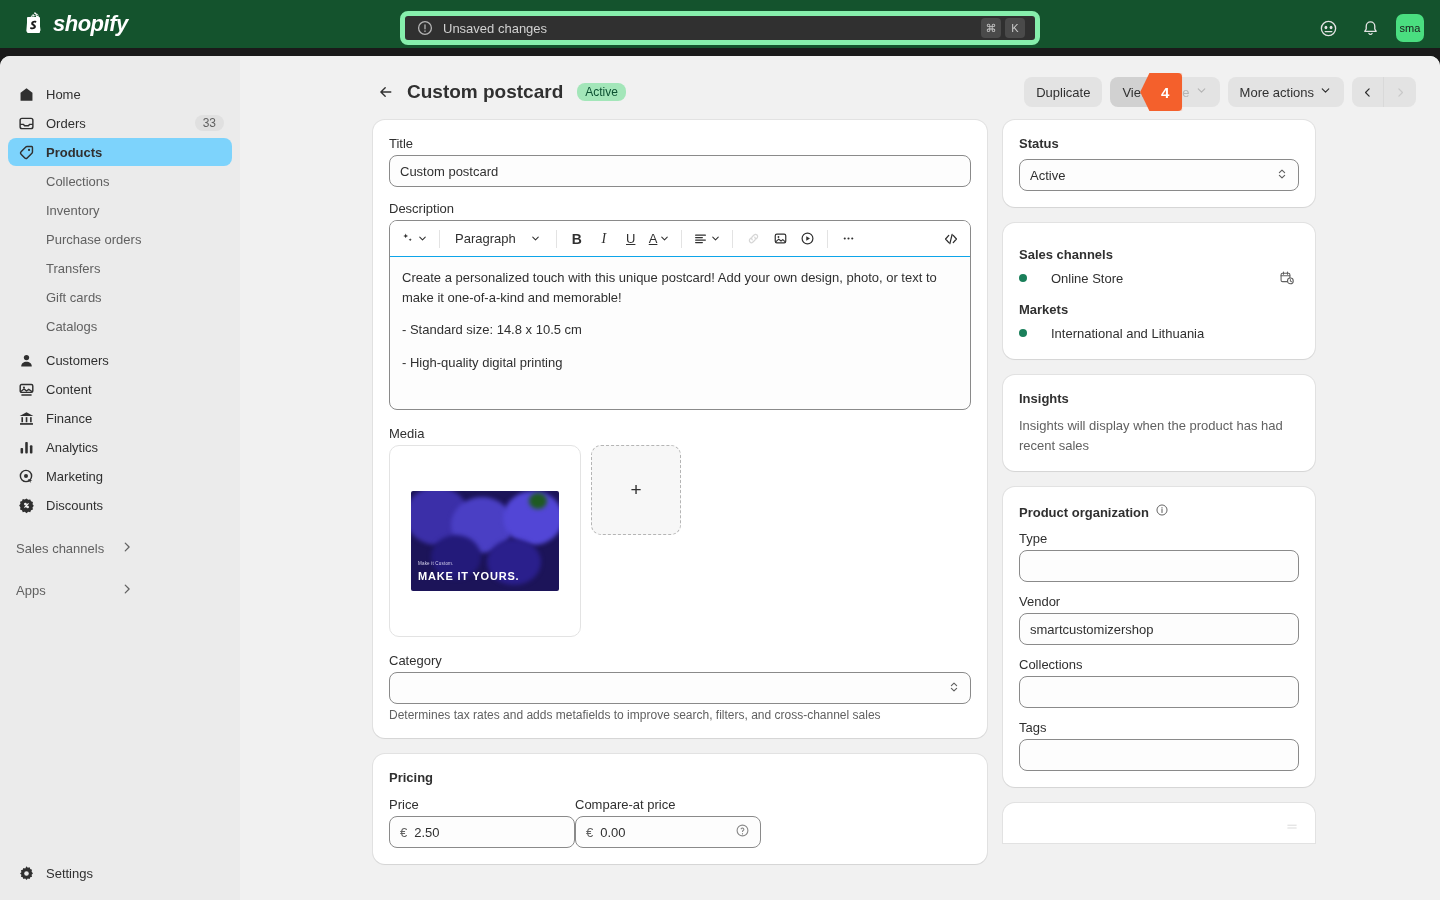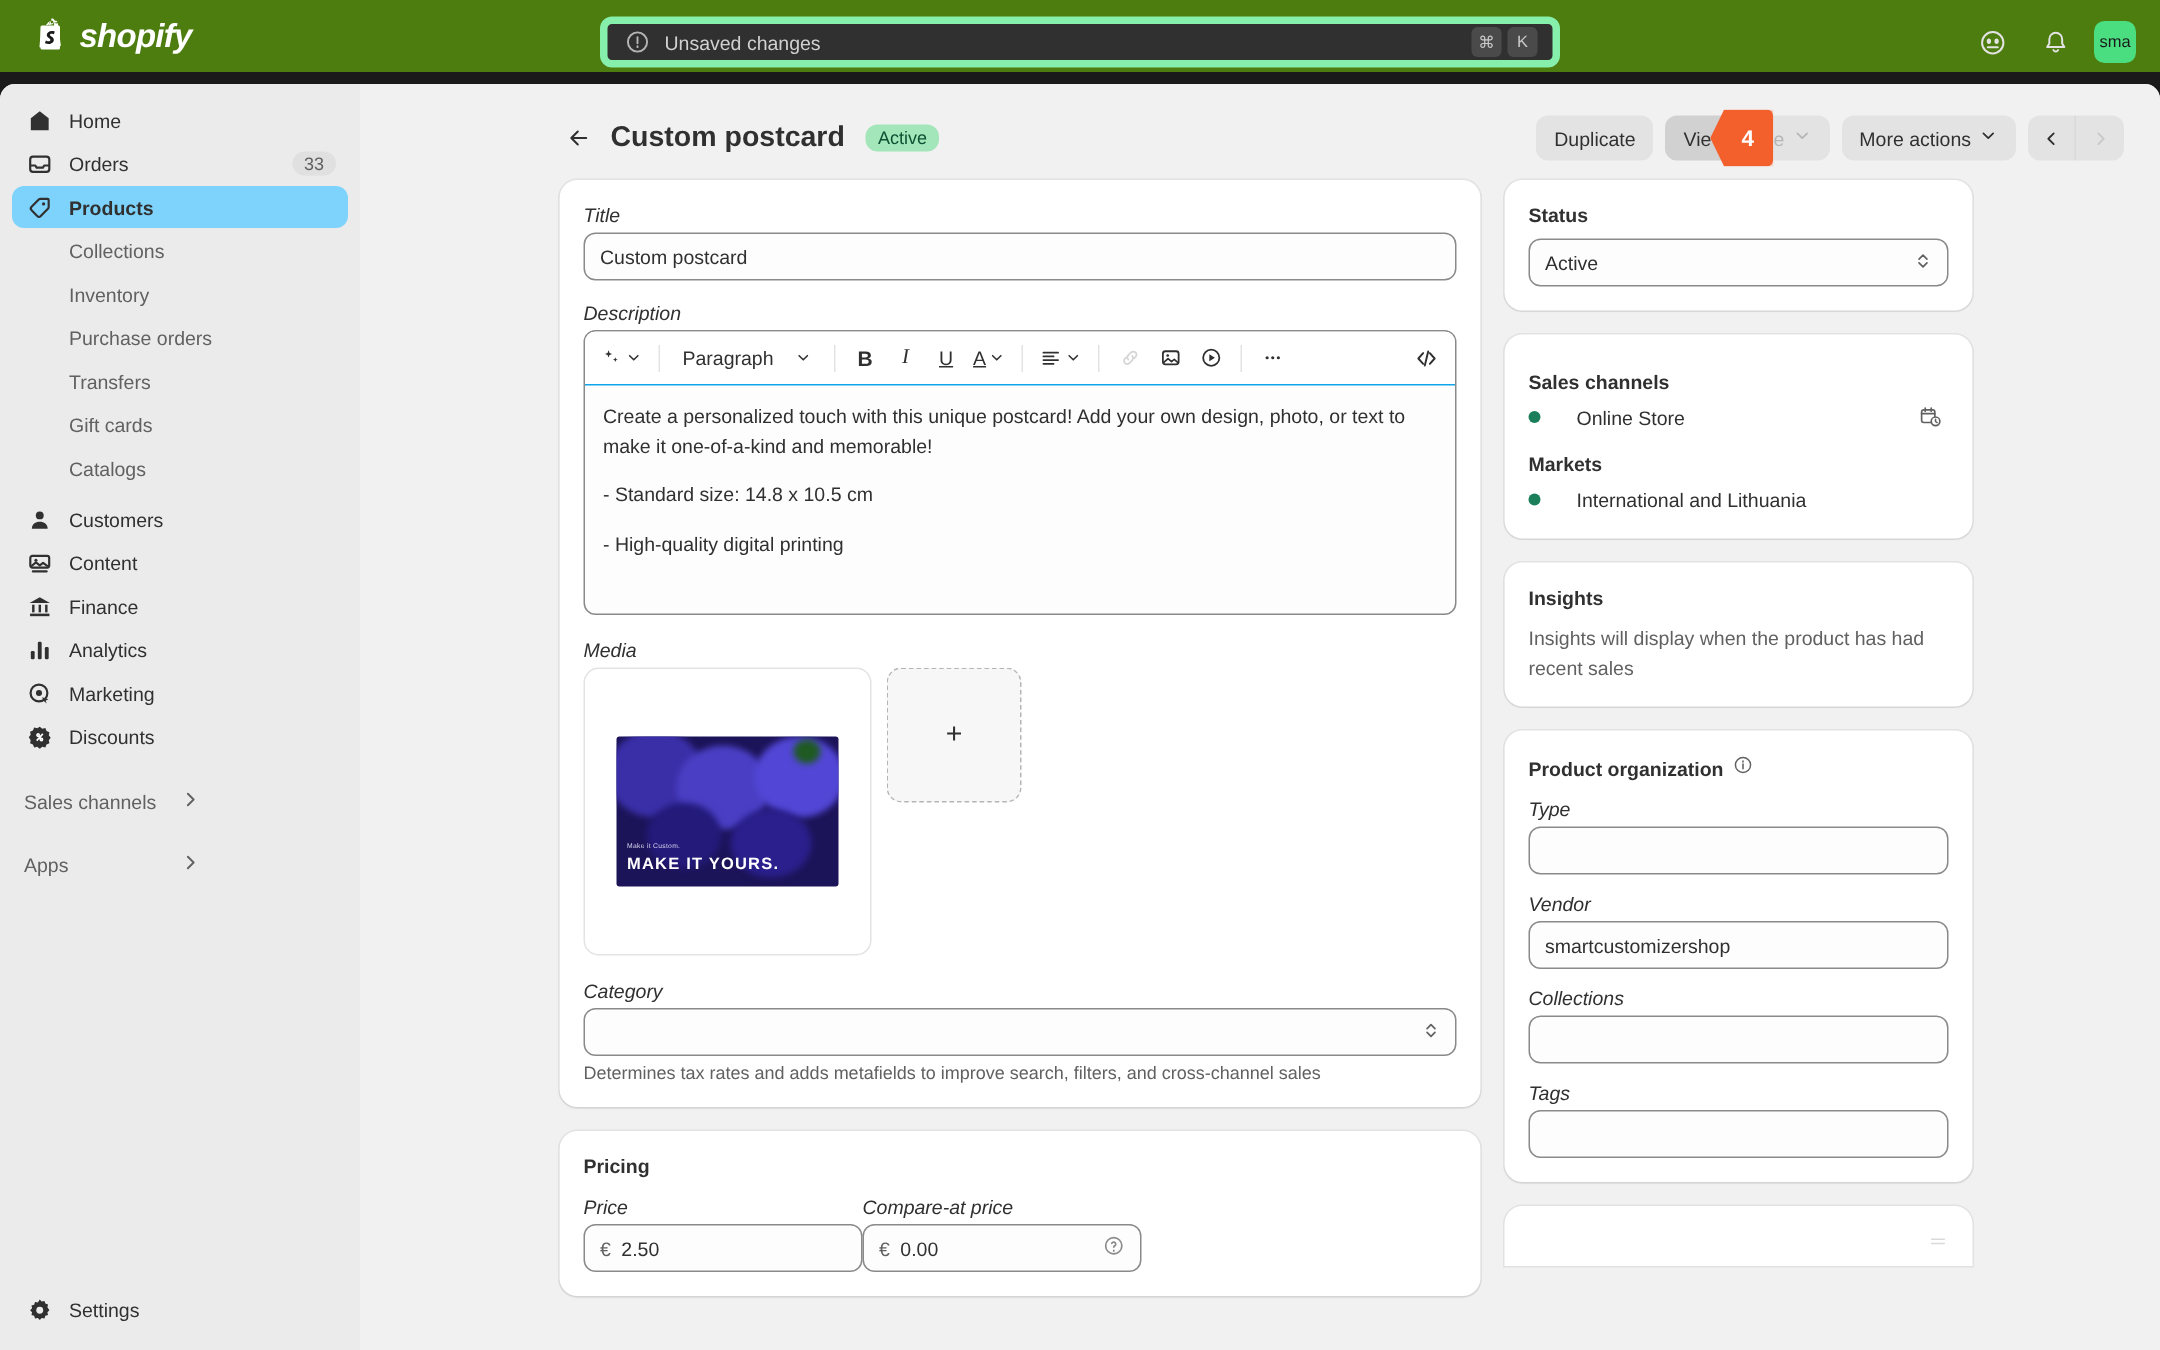--- a/index.html
+++ b/index.html
@@ -8,21 +8,21 @@
     font-family: "Liberation Sans", sans-serif;
     background: #1a1a1a;
     overflow: hidden;
     -webkit-font-smoothing: antialiased;
   }
 
   
   .topbar {
     position: absolute; top: 0; left: 0;
     width: 1440px; height: 48px;
-    background: #4d7c0f;
+    background: #14532d;
     display: flex; align-items: center;
   }
   .logo-wrap {
     display: flex; align-items: center; gap: 7px;
     margin-left: 24px; height: 32px;
   }
   .logo-bag {
     width: 22px; height: 25px; position: relative; flex: none;
   }
   .logo-bag svg { display: block; }
@@ -77,21 +77,21 @@
     background: #f1f1f1;
     border-radius: 10px 10px 0 0;
     overflow: hidden;
   }
 
   
   .sidebar {
     position: absolute; left: 0; top: 0;
     width: 240px; height: 844px;
     background: #ebebeb;
-    padding-top: 10px;
+    padding-top: 24px;
   }
   .nav-item {
     display: flex; align-items: center;
     height: 28px; margin: 0 8px 1px 8px;
     padding: 0 8px; border-radius: 8px;
     cursor: pointer; position: relative;
   }
   .nav-item.active { background: #7dd3fc; }
   .nav-icon {
     width: 20px; height: 20px; flex: none;
@@ -208,21 +208,21 @@
 
   .card {
     background: #ffffff;
     border-radius: 12px;
     box-shadow: 0 0 0 1px rgba(26,26,26,0.07), 0 1px 1px rgba(26,26,26,0.06);
     padding: 16px;
     margin-bottom: 16px;
   }
 
   .field-label {
-    font-size: 13px; color: #303030; margin-bottom: 4px; display: block; font-style: italic;
+    font-size: 13px; color: #303030; margin-bottom: 4px; display: block;
   }
   .input {
     width: 100%; height: 32px;
     border: 1px solid #8a8a8a;
     border-radius: 8px;
     background: #fdfdfd;
     padding: 0 10px;
     font-size: 13px; color: #303030;
     font-family: "Liberation Sans", sans-serif;
     display: flex; align-items: center;

